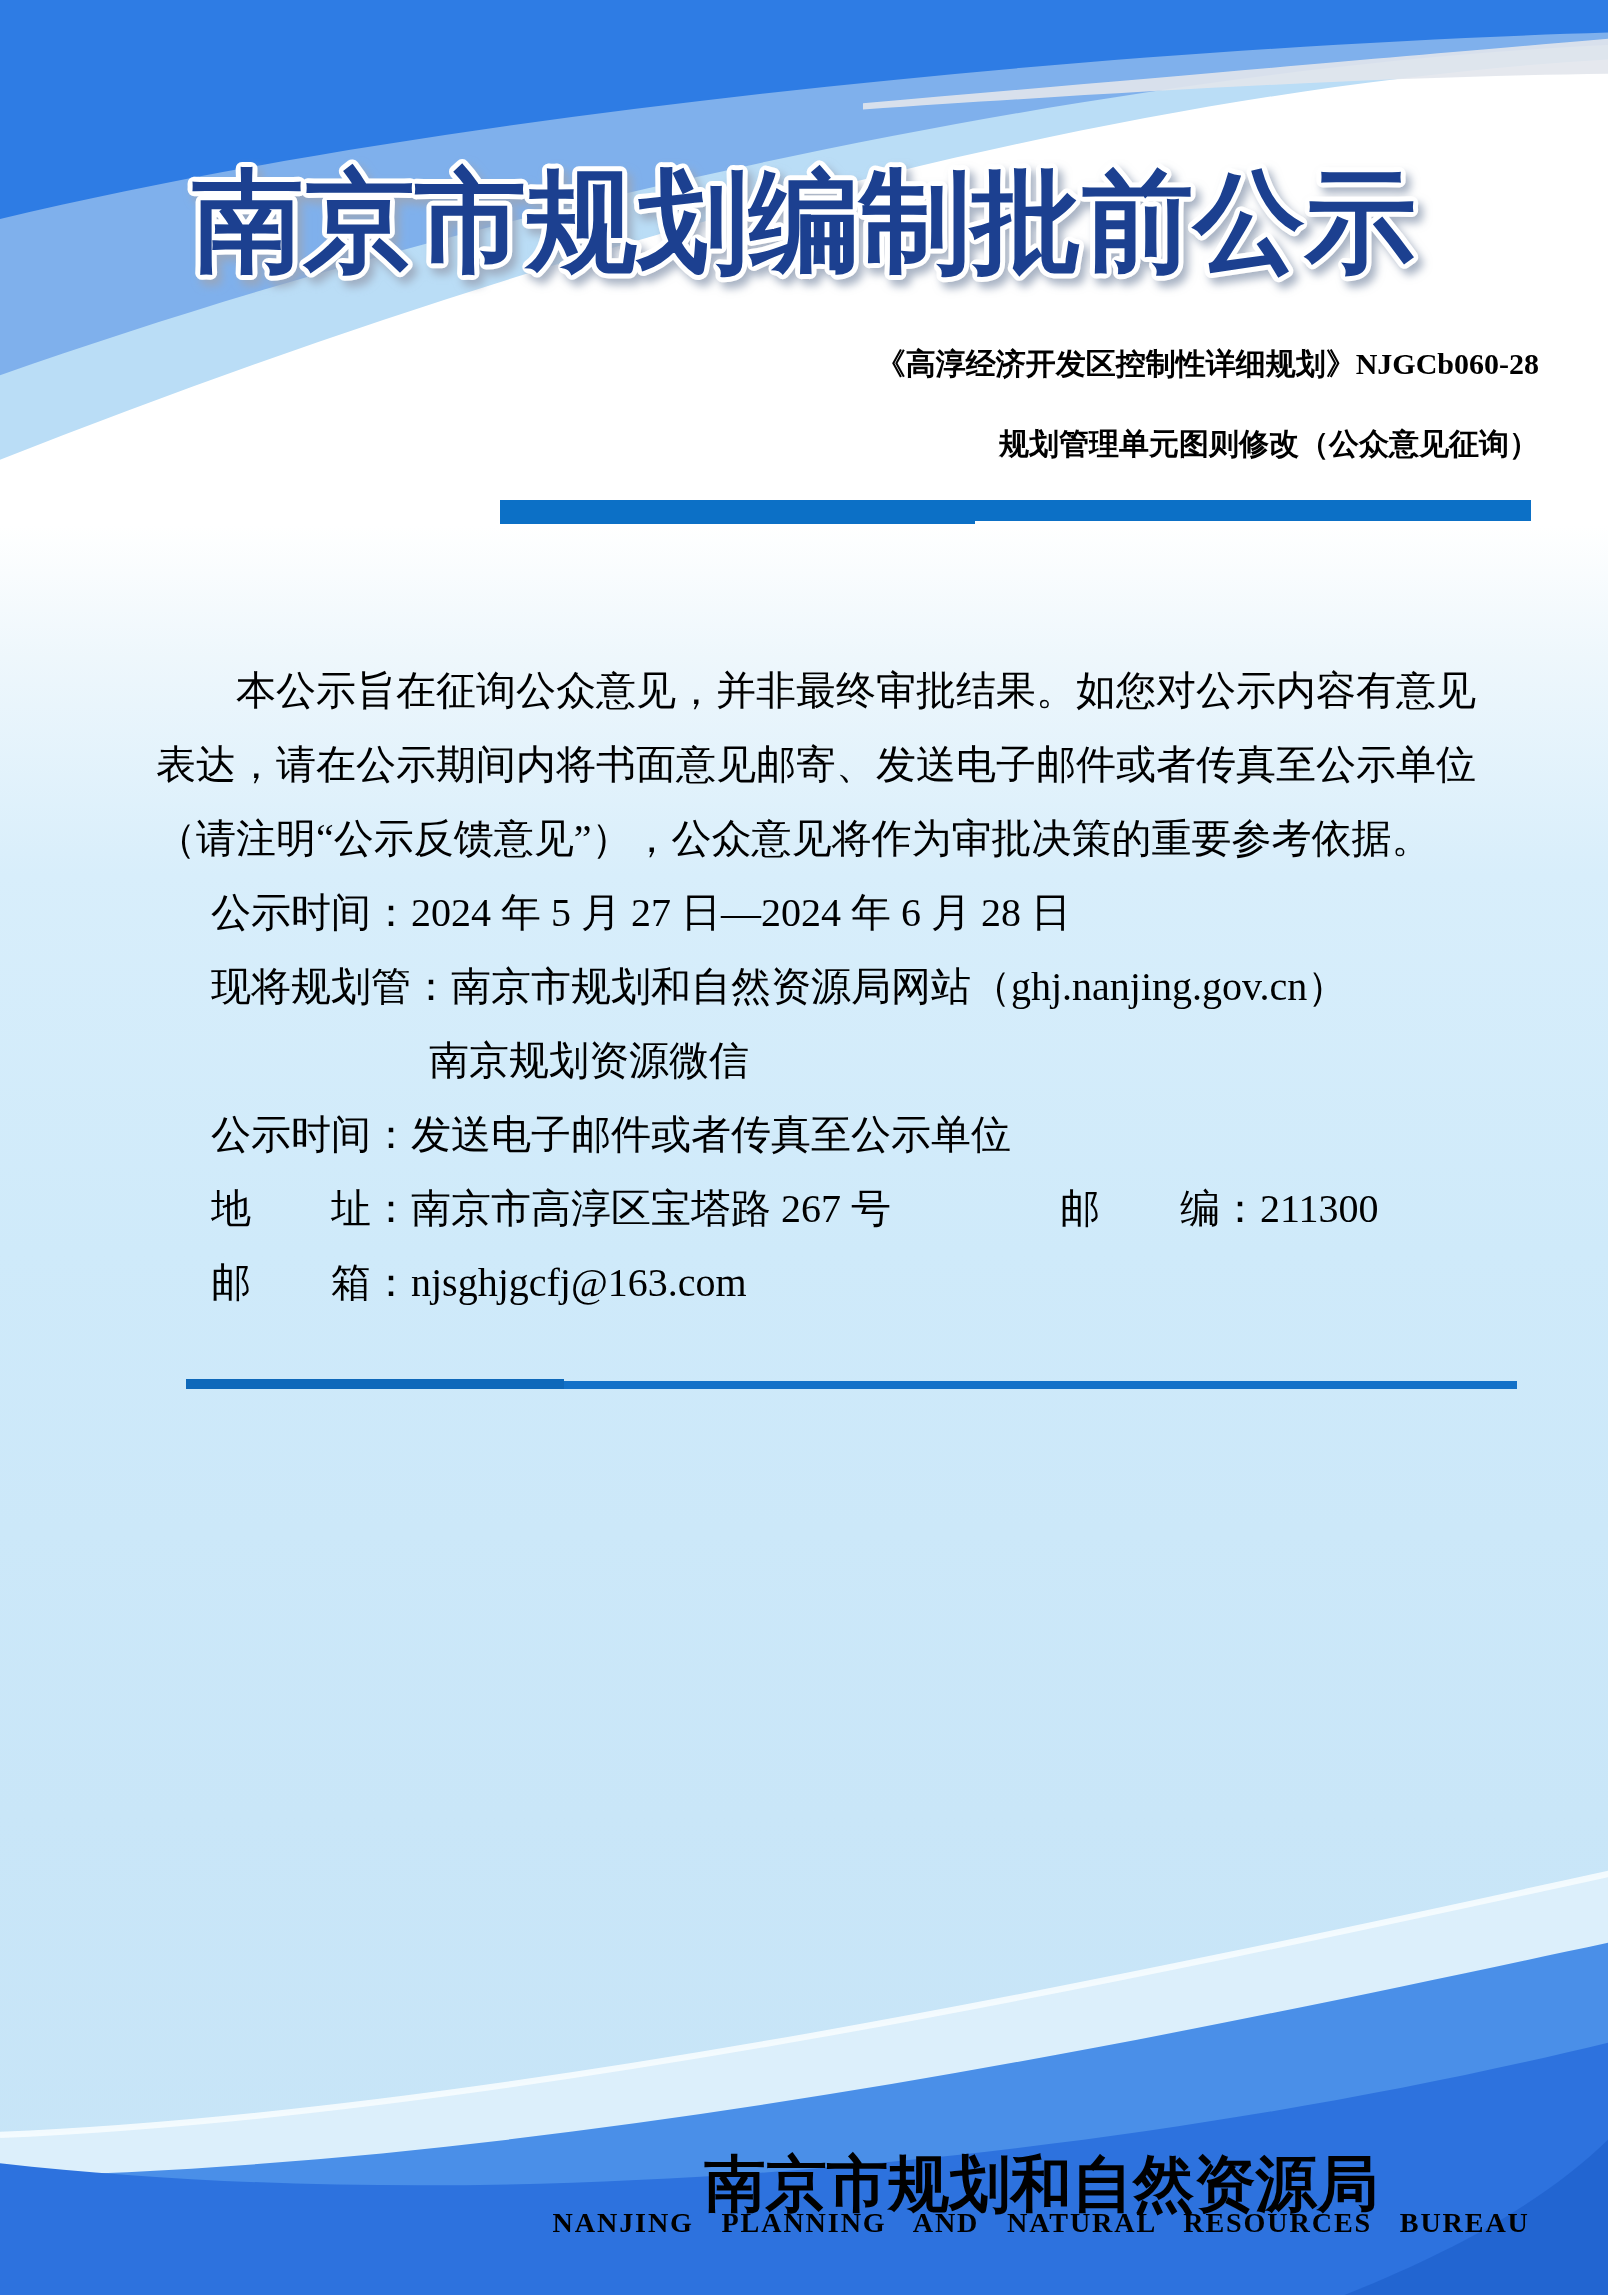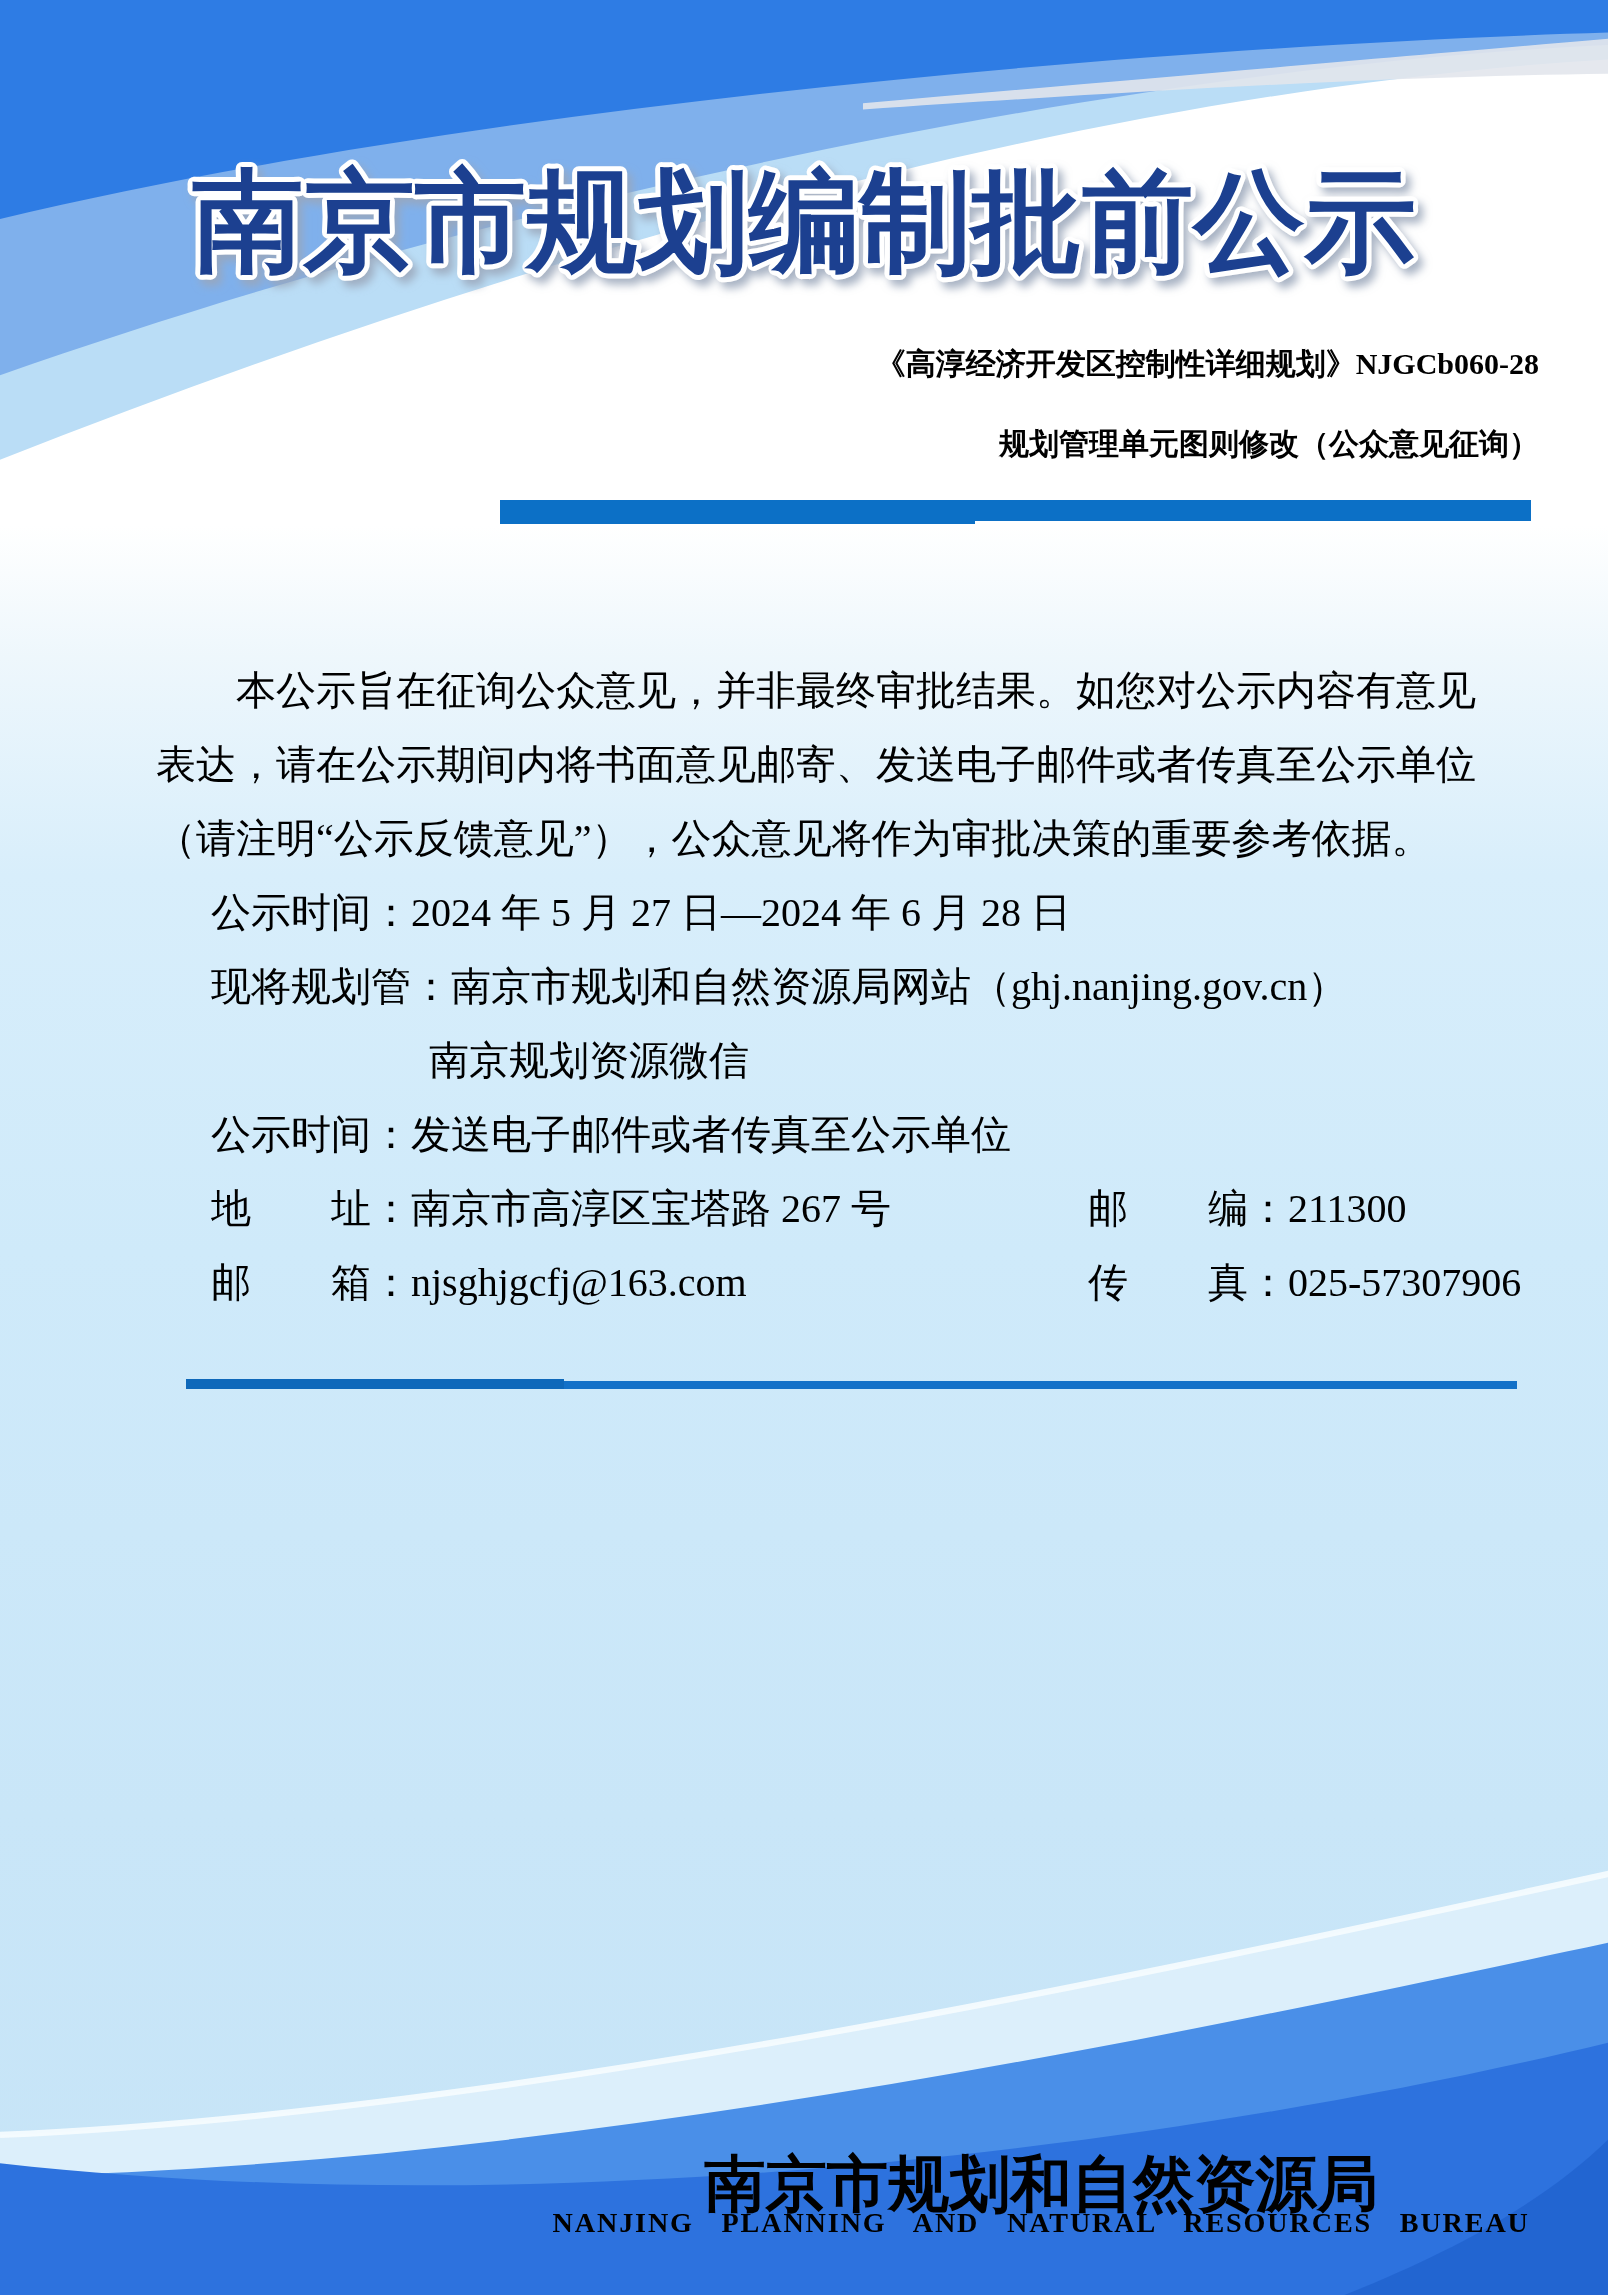--- a/index.html
+++ b/index.html
@@ -36,21 +36,21 @@
   .bodyblock{
     left:156px;top:654px;width:1351px;
     color:#000;font-size:40px;line-height:74px;
   }
   .line{white-space:nowrap;}
   .indent2{text-indent:80px;}
   .lblline{padding-left:55px;}
   .wechat-line{padding-left:273px;}
   .lbl{font-weight:400;}
   .rowrel{position:relative;}
-  .rcol{position:absolute;left:904px;top:0;white-space:nowrap;margin-left:28px;}
+  .rcol{position:absolute;left:904px;top:0;white-space:nowrap;}
   
   .divider2{left:186px;top:1381px;width:1331px;height:7.5px;background:#1371c8;}
   .divider2 .seg{position:absolute;left:0;top:-1.9px;width:378px;height:10px;background:#0e68ba;}
   .section2{
     left:168px;top:1457px;width:1351px;
     color:#000;font-size:40px;line-height:74px;
   }
   .gap-above{margin-top:74px;}
   
   .footer-art{left:0;top:1845px;width:1609px;height:450px;}
@@ -94,21 +94,21 @@
     <div class="line lblline"><span class="lbl">公示时间：</span><span>2024 年 5 月 27 日—2024 年 6 月 28 日</span></div>
 
     <div class="line lblline"><span class="lbl">现将规划管：</span><span>南京市规划和自然资源局网站（ghj.nanjing.gov.cn）</span></div>
 
     <div class="line wechat-line"><span>南京规划资源微信</span></div>
 
     <div class="line lblline"><span class="lbl">公示时间：</span><span>发送电子邮件或者传真至公示单位</span></div>
 
     <div class="line lblline rowrel"><span class="lbl">地　　址：</span><span>南京市高淳区宝塔路 267 号</span><span class="rcol"><span class="lbl">邮　　编：</span><span>211300</span></span></div>
 
-    <div class="line lblline rowrel"><span class="lbl">邮　　箱：</span><span>njsghjgcfj@163.com</span><span class="rcol"><span class="lbl">传　　真：</span><span>025-57307906</span></span></div>
+    <div class="line lblline rowrel"><span class="lbl">邮　　箱：</span><span>njsghjgcfj@163.com</span></div>
   </div>
 
   <div class="abs divider2">
     <div class="seg"></div>
   </div>
 
 
   <svg class="abs footer-art" viewBox="0 0 2573 720" preserveAspectRatio="none">
     <path d="M0,464 C800,430 1800,215 2573,46 V720 H0 Z" fill="#dceffb"></path>
     <path d="M0,464 C800,430 1800,215 2573,46" fill="none" stroke="#f4fbfe" stroke-width="10" opacity="0.95"></path>

